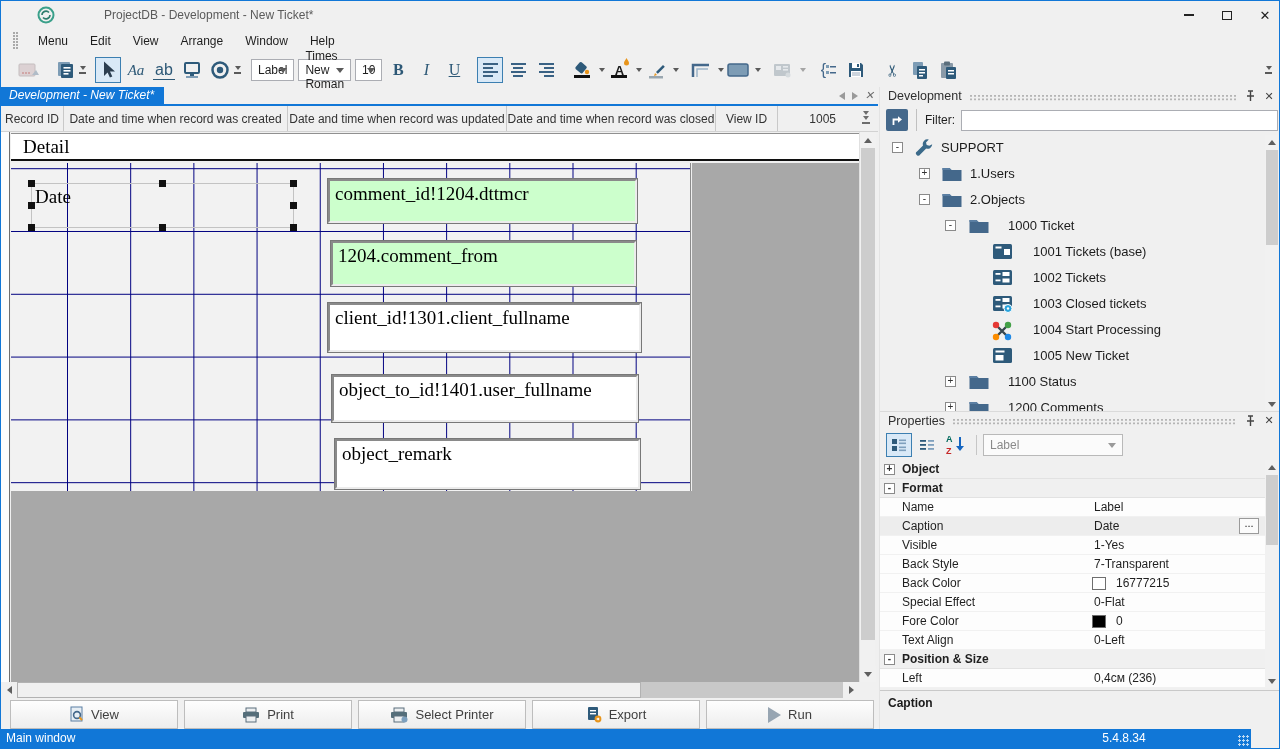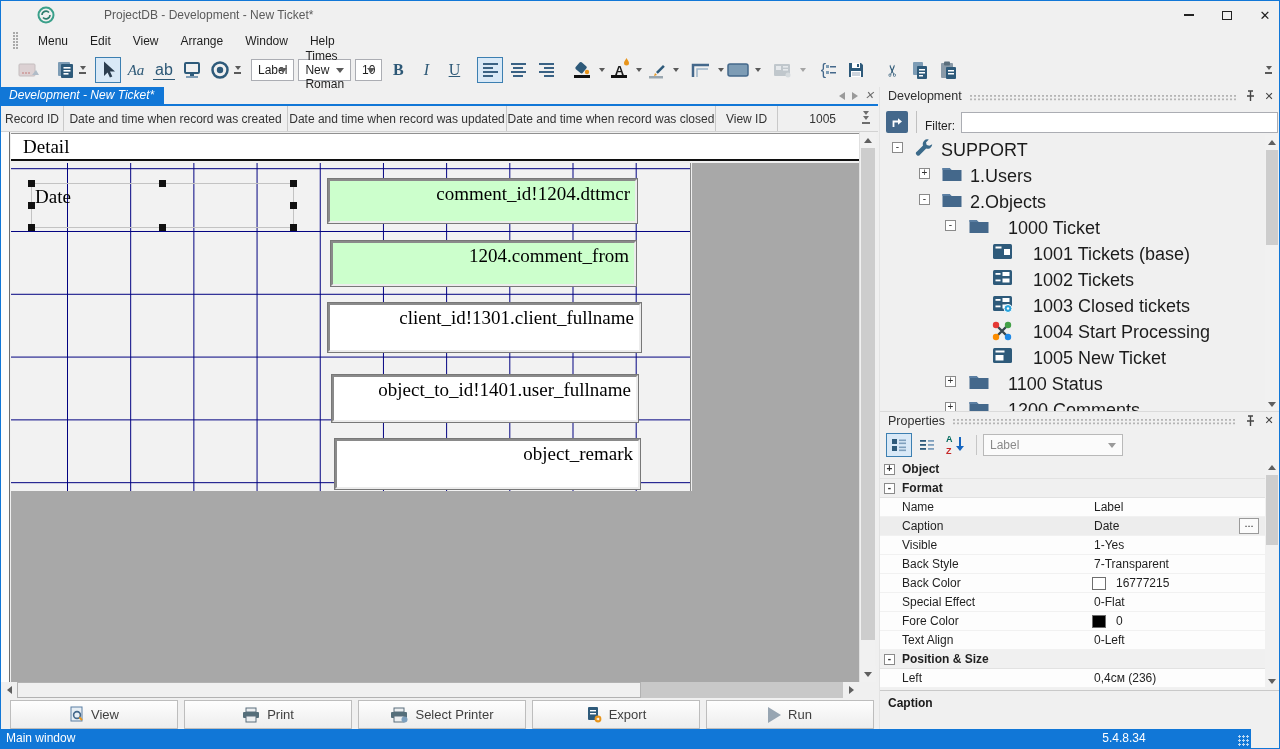--- a/index.html
+++ b/index.html
@@ -61,21 +61,21 @@
 
 .designer{position:absolute;top:131px;left:0;width:877px;height:568px;background:#f0f0f0;}
 .lstrip{position:absolute;left:0;top:0;width:9px;height:550px;background:#fdfdfd;border-right:1px solid #6f6f6f;}
 .detailbar{position:absolute;left:10px;top:1px;width:848px;height:28px;background:#fff;border-top:1px solid #909090;border-bottom:2px solid #101010;}
 .detailbar span{font-family:"Liberation Serif",serif;font-size:19px;color:#000;position:absolute;left:12px;top:2px;}
 .canvasgrid{position:absolute;left:10px;top:31px;width:680px;height:328px;background-color:#f2f2f2;border-right:1px solid #8c8c8c;
  background-image:linear-gradient(to right,#000080 1px,transparent 1px),linear-gradient(to bottom,#000080 1px,transparent 1px);
  background-size:63.2px 100%,100% 62.8px;background-position:-7.2px 0,0 5.2px;}
 .grayR{position:absolute;left:691px;top:31px;width:167px;height:519px;background:#a8a8a8;}
 .grayB{position:absolute;left:10px;top:359px;width:681px;height:191px;background:#a8a8a8;}
-.fld{position:absolute;font-family:"Liberation Serif",serif;font-size:19px;color:#000;padding:2px 5px;border:2px solid;border-color:#8a8a8a #ececec #ececec #8a8a8a;box-shadow:0 0 0 1px #787878;white-space:nowrap;overflow:hidden;text-align:right;}
+.fld{position:absolute;font-family:"Liberation Serif",serif;font-size:19px;color:#000;padding:2px 5px;border:2px solid;border-color:#8a8a8a #ececec #ececec #8a8a8a;box-shadow:0 0 0 1px #787878;white-space:nowrap;overflow:hidden;}
 .fld.green{background:#ccffcc;}
 .fld.white{background:#fff;}
 .sellabel{position:absolute;left:30px;top:51px;width:263px;height:45px;border:1px solid #c3c3c3;font-family:"Liberation Serif",serif;font-size:19px;color:#000;padding:2px 3px;}
 .hdl{position:absolute;width:7px;height:7px;background:#111;}
 
 .vscroll{position:absolute;left:858px;top:0;width:16px;height:550px;background:#f1f1f1;border-left:1px solid #e0e0e0;}
 .sarrow{position:absolute;left:0;width:16px;height:16px;display:flex;align-items:center;justify-content:center;background:#f1f1f1;}
 .tri-up{width:0;height:0;border-left:4px solid transparent;border-right:4px solid transparent;border-bottom:5px solid #5f5f5f;}
 .tri-dn{width:0;height:0;border-left:4px solid transparent;border-right:4px solid transparent;border-top:5px solid #5f5f5f;}
 .tri-lf{width:0;height:0;border-top:4px solid transparent;border-bottom:4px solid transparent;border-right:5px solid #5f5f5f;}
@@ -91,31 +91,31 @@
 .statusbar{position:absolute;left:0;top:728px;width:1250px;height:19px;background:#1177d7;color:#fff;font-size:12px;}
 .statusleft{position:absolute;left:5px;top:2px;}
 .version{position:absolute;left:1088px;top:2px;width:70px;text-align:center;}
 .gripcorner{position:absolute;right:2px;bottom:2px;width:11px;height:11px;background-image:radial-gradient(circle at 1.5px 1.5px,#bcd9f2 1.1px,transparent 1.4px);background-size:4px 4px;}
 
 .rpanel{position:absolute;left:878px;top:86px;width:400px;height:642px;background:#f0f0f0;border-left:1px solid #e3e3e3;}
 .ptitle{position:absolute;left:0;width:400px;height:18px;display:flex;align-items:center;color:#2f2f2f;font-size:12.5px;padding-left:8px;}
 .dots{flex:1;height:7px;margin:4px 6px 0 8px;background-image:radial-gradient(circle at 1px 1px,#b5b5b5 .8px,transparent 1px);background-size:4px 3.5px;}
 .pinbtn,.xbtn{width:16px;height:16px;display:flex;align-items:center;justify-content:center;margin-right:3px;}
 .xbtn span{font-size:11px;color:#444;line-height:1;}
-.filterrow{position:absolute;left:0;top:20px;width:400px;height:26px;display:flex;align-items:flex-end;}
+.filterrow{position:absolute;left:0;top:20px;width:400px;height:26px;display:flex;align-items:center;}
 .gotobtn{width:22px;height:22px;background:#44688b;border-radius:2px;margin-left:6px;display:flex;align-items:center;justify-content:center;}
 .fsep{width:1px;height:22px;background:#c0c0c0;margin:0 8px 0 8px;}
 .filterlabel{color:#1e1e1e;font-size:12px;margin-right:6px;}
 .filterinput{width:317px;height:21px;border:1px solid #abadb3;background:#fff;font-size:12px;padding:0 4px;outline:none;}
 
 .tree{position:absolute;left:0;top:48px;width:400px;height:276px;overflow:hidden;}
 .trow{position:relative;height:26px;}
 .exp{position:absolute;top:7px;width:11px;height:11px;background:#fff;border:1px solid #8a8a8a;font-size:10px;line-height:8px;text-align:center;color:#333;}
 .ticon{position:absolute;top:4px;}
-.tlabel{position:absolute;top:5px;font-size:18px;color:#1c1c1c;white-space:nowrap;}
+.tlabel{position:absolute;top:5px;font-size:13px;color:#1c1c1c;white-space:nowrap;}
 .lv0 .exp{left:12px}.lv0 .ticon{left:33px}.lv0 .tlabel{left:61px}
 .lv1 .exp{left:39px}.lv1 .ticon{left:61px}.lv1 .tlabel{left:90px}
 .lv2 .exp{left:65px}.lv2 .ticon{left:88px}.lv2 .tlabel{left:128px}
 .lv3 .ticon{left:112px}.lv3 .tlabel{left:153px}
 .tscroll{position:absolute;left:385px;top:48px;width:14px;height:276px;background:#f1f1f1;}
 .tscroll .sarrow{width:14px;height:14px;}
 .tthumb{position:absolute;left:1px;top:15px;width:12px;height:95px;background:#cdcdcd;}
 
 .proptitle{top:324px;border-top:1px solid #dadada;}
 .ptoolbar{position:absolute;left:0;top:344px;width:400px;height:28px;display:flex;align-items:center;padding-left:6px;}

